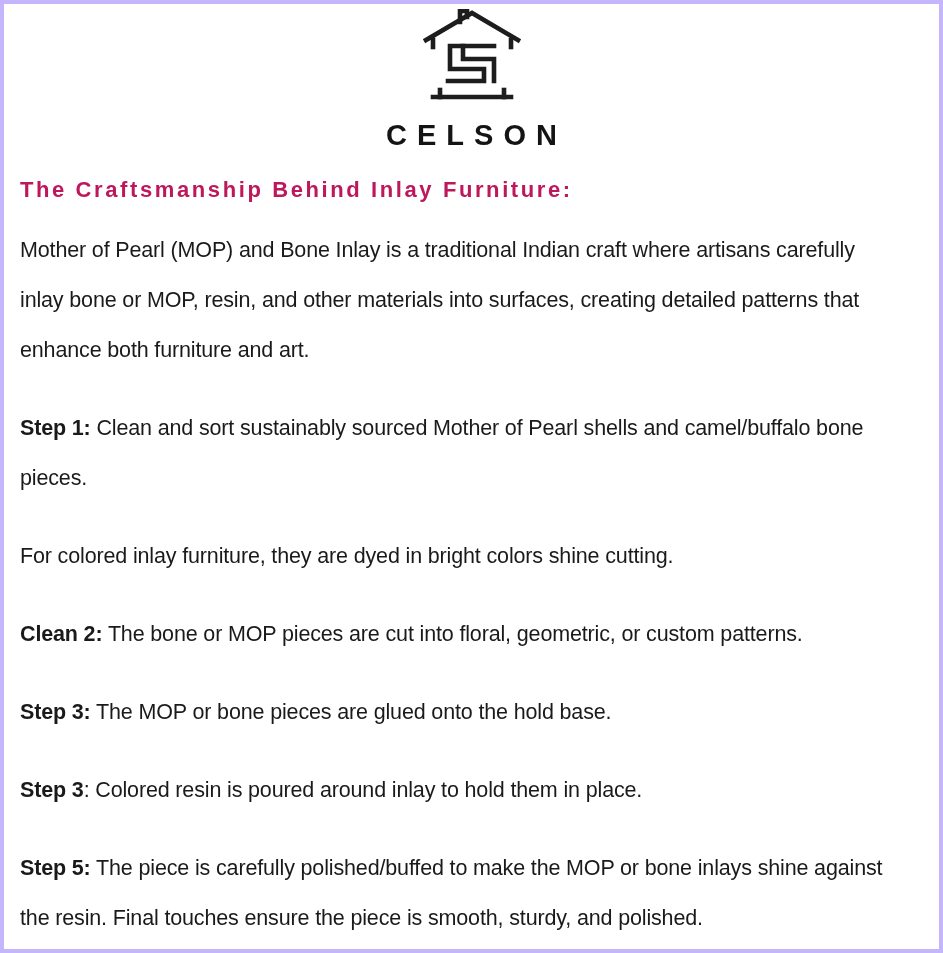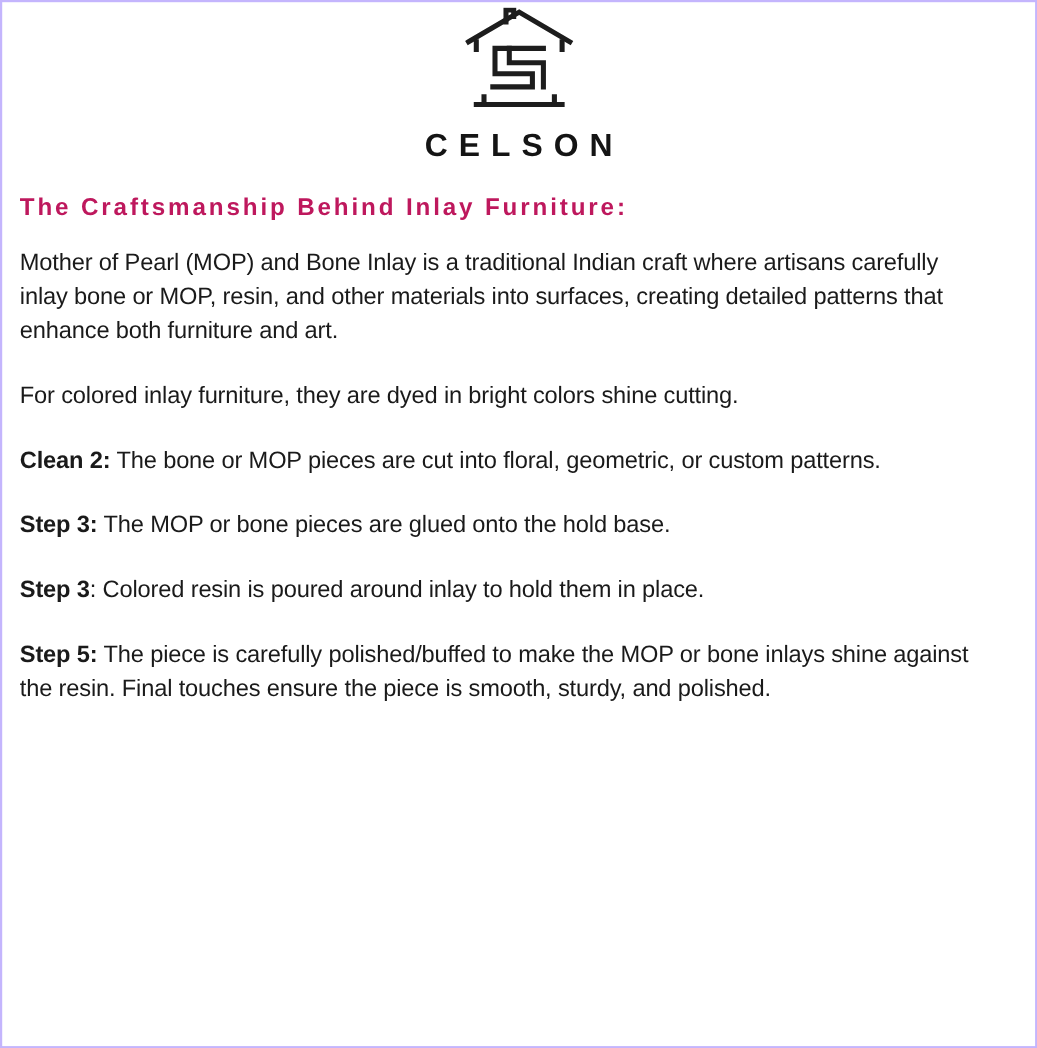--- a/index.html
+++ b/index.html
@@ -9,21 +9,21 @@
   }
   body {
     font-family: "Liberation Sans", sans-serif;
   }
   .page {
     position: relative;
     width: 943px;
     height: 953px;
     box-sizing: border-box;
     background: #ffffff;
-    border: 2px solid #c4b5fd;
+    border: 4px solid #c4b5fd;
     overflow: hidden;
   }
   .inner {
     position: relative;
     width: 100%;
     height: 100%;
     box-sizing: border-box;
     padding: 0 10px 0 10px;
   }
 
@@ -62,21 +62,21 @@
 
   
   .body-copy {
     margin: 0 0 0 6px;
     padding-top: 22px;
     width: 884px;
   }
   .para {
     font-family: "Liberation Sans", sans-serif;
     font-size: 21.5px;
-    line-height: 31px;
+    line-height: 50px;
     color: #1a1a1a;
     margin: 0 0 28px 0;
     letter-spacing: -0.15px;
   }
   .para:last-child {
     margin-bottom: 0;
   }
   .para b {
     font-weight: 700;
   }
@@ -110,20 +110,23 @@
     </div>
 
     <h1 class="doc-heading">The Craftsmanship Behind Inlay Furniture:</h1>
 
     <div class="body-copy">
 
       <p class="para">
         <span>Mother of Pearl (MOP) and Bone Inlay is a traditional Indian craft where artisans carefully inlay bone or MOP, resin, and other materials into surfaces, creating detailed patterns that enhance both furniture and art.</span>
       </p>
 
+      <p class="para">
+        <b>Step 1:</b><span> Clean and sort sustainably sourced Mother of Pearl shells and camel/buffalo bone pieces.</span>
+      </p>
 
       <p class="para">
         <span>For colored inlay furniture, they are dyed in bright colors shine cutting.</span>
       </p>
 
       <p class="para">
         <b>Clean 2:</b><span> The bone or MOP pieces are cut into floral, geometric, or custom patterns.</span>
       </p>
 
       <p class="para">

